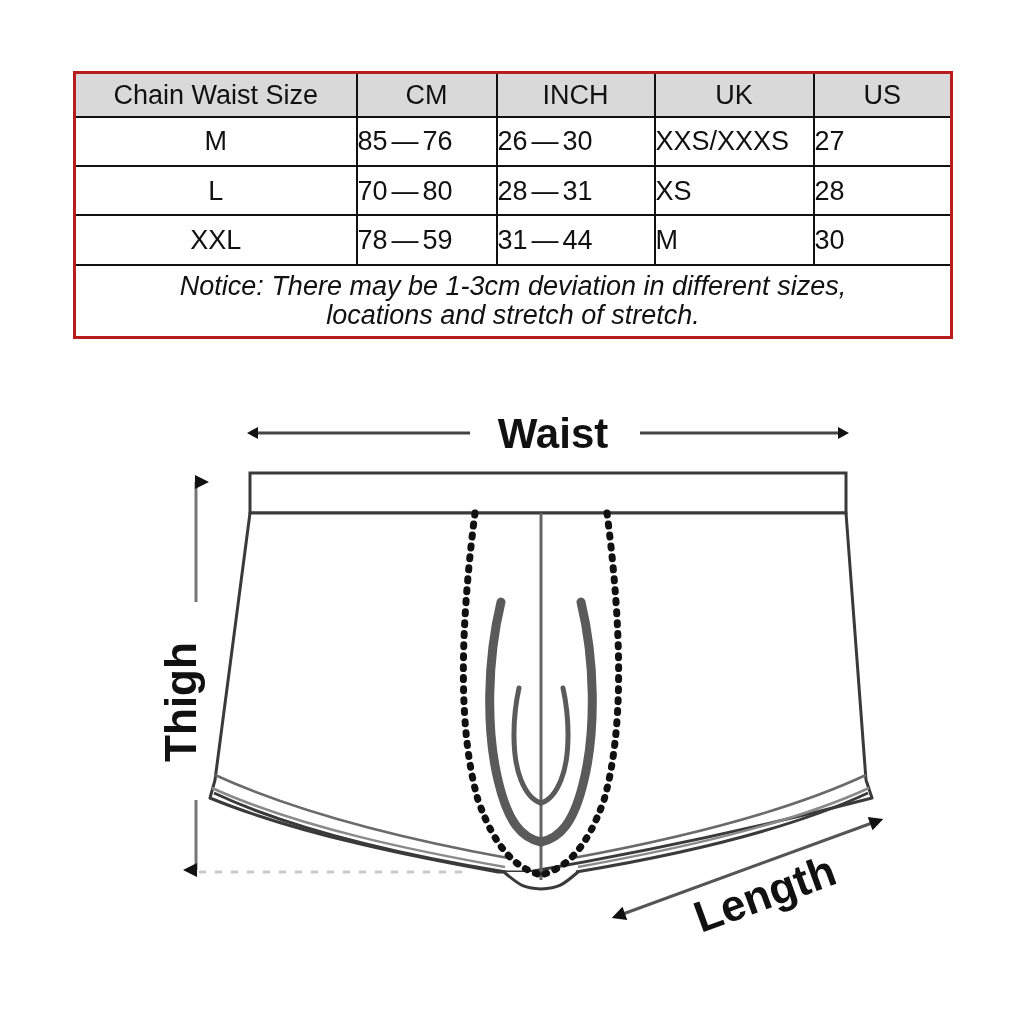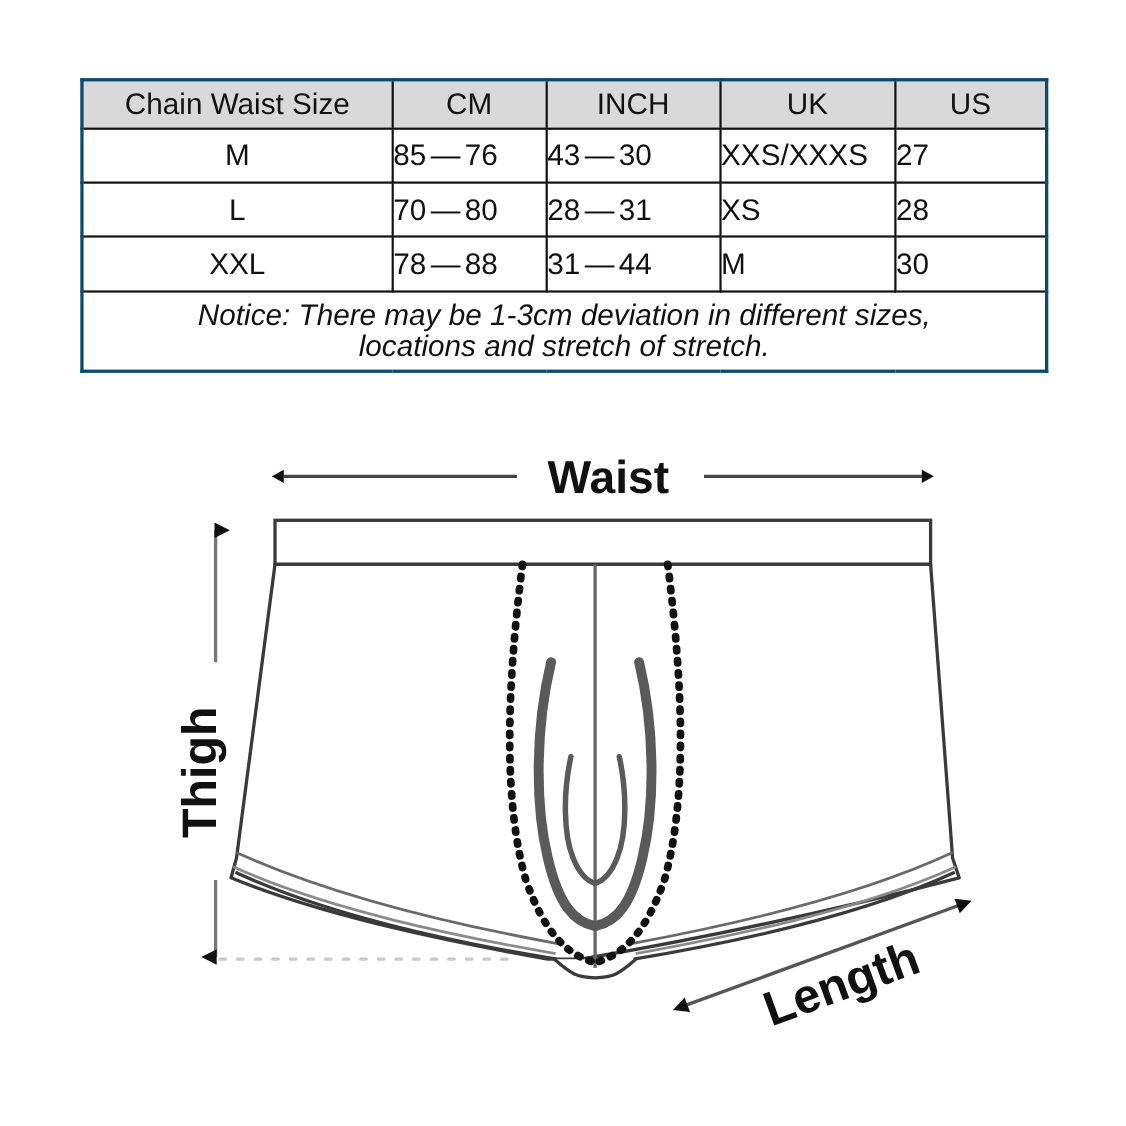--- a/index.html
+++ b/index.html
@@ -23,21 +23,21 @@
     left: 73px;
     top: 71px;
     width: 877px;
     height: 268px;
   }
   table.size-table {
     width: 877px;
     height: 268px;
     border-collapse: collapse;
     table-layout: fixed;
-    border: 3px solid #0c4a6e;
+    border: 3px solid #b91c1c;
     background: #ffffff;
   }
   table.size-table td,
   table.size-table th {
     border: 2px solid #111111;
     padding: 0;
     font-weight: normal;
     font-size: 27px;
     line-height: 1.05;
     color: #111111;
@@ -114,34 +114,34 @@
         <th>CM</th>
         <th>INCH</th>
         <th>UK</th>
         <th>US</th>
       </tr>
     </thead>
     <tbody>
       <tr>
         <td class="c-size">M</td>
         <td class="c-range"><span>85</span><span class="dash">—</span><span>76</span></td>
-        <td class="c-range"><span>43</span><span class="dash">—</span><span>30</span></td>
+        <td class="c-range"><span>26</span><span class="dash">—</span><span>30</span></td>
         <td class="c-ctr">XXS/XXXS</td>
         <td class="c-ctr">27</td>
       </tr>
       <tr>
         <td class="c-size">L</td>
         <td class="c-range"><span>70</span><span class="dash">—</span><span>80</span></td>
         <td class="c-range"><span>28</span><span class="dash">—</span><span>31</span></td>
         <td class="c-ctr">XS</td>
         <td class="c-ctr">28</td>
       </tr>
       <tr>
         <td class="c-size">XXL</td>
-        <td class="c-range"><span>78</span><span class="dash">—</span><span>88</span></td>
+        <td class="c-range"><span>78</span><span class="dash">—</span><span>59</span></td>
         <td class="c-range"><span>31</span><span class="dash">—</span><span>44</span></td>
         <td class="c-ctr">M</td>
         <td class="c-ctr">30</td>
       </tr>
       <tr>
         <td class="notice-cell" colspan="5">
           <span class="notice-line">Notice: There may be 1-3cm deviation in different sizes,</span>
           <span class="notice-line">locations and stretch of stretch.</span>
         </td>
       </tr>

